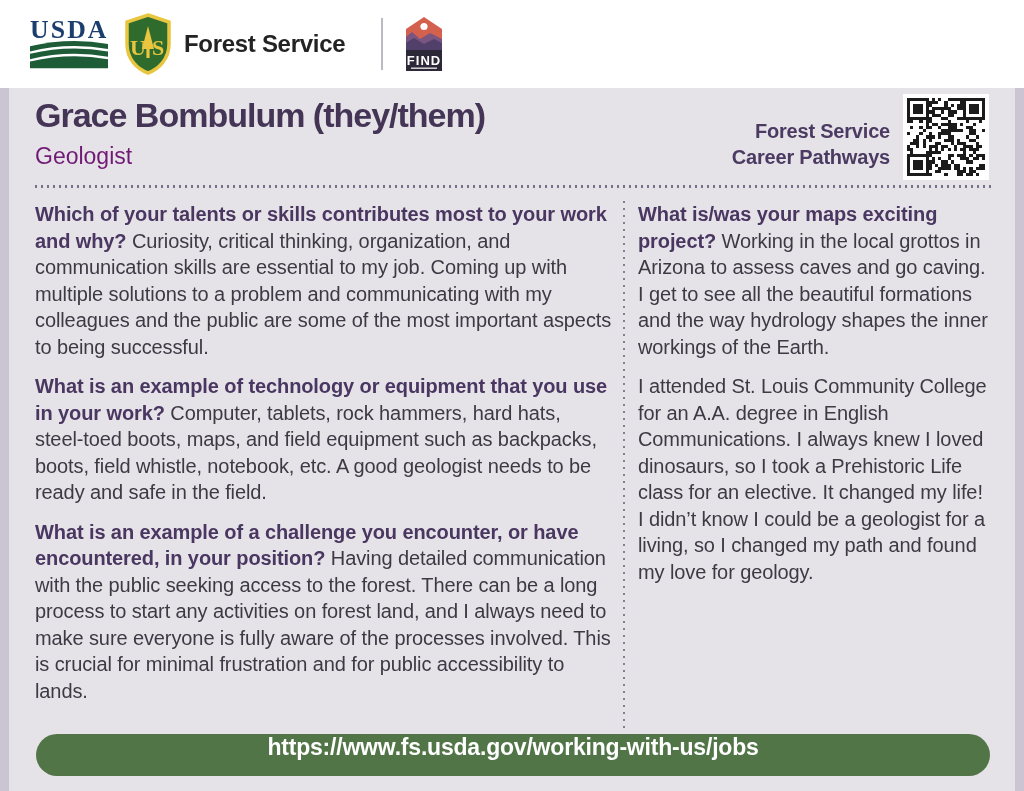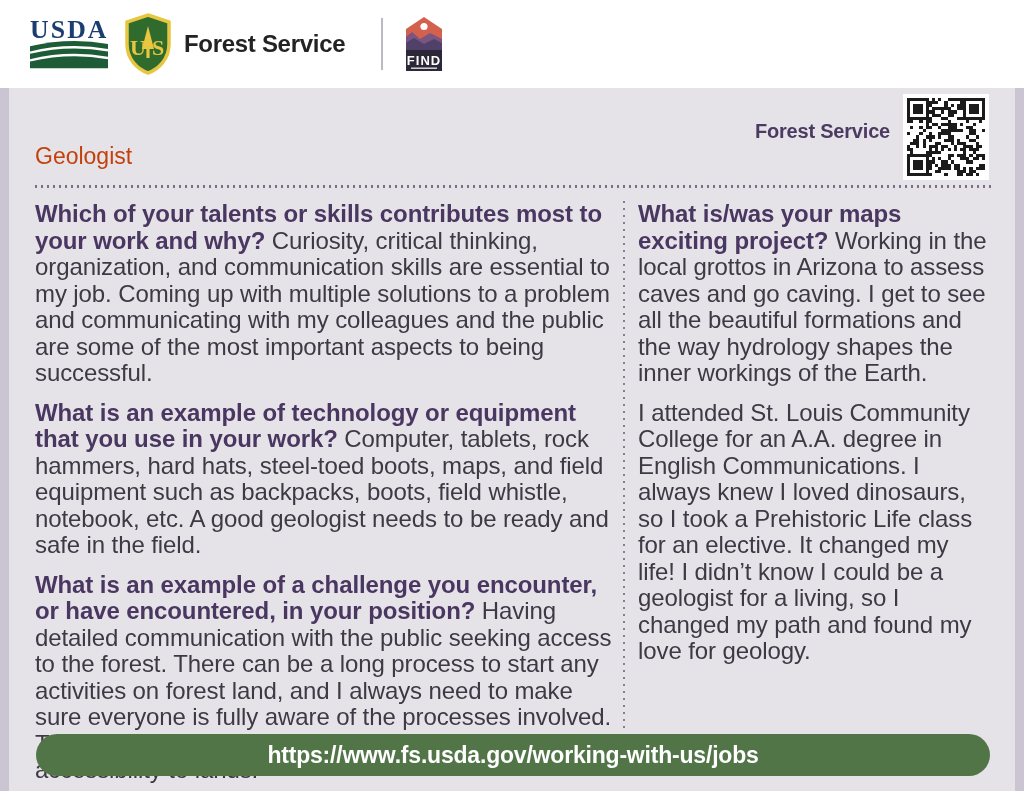--- a/index.html
+++ b/index.html
@@ -17,45 +17,45 @@
   .find-badge { width:44px; height:60px; margin-right:10px; }
   .find-text { font-size:11.5px; font-weight:700; color:#26323c; line-height:13px; letter-spacing:0.2px; }
 
   
   .edge-strip { position:absolute; top:88px; bottom:0; width:9px; background:#cac4d3; }
   .edge-strip.left { left:0; } .edge-strip.right { right:0; }
 
   
   .person-name { position:absolute; left:35px; top:96px; font-size:34px; font-weight:700;
                  color:#443556; letter-spacing:-1px; }
-  .person-role { position:absolute; left:35px; top:143px; font-size:23px; font-weight:400; color:#c2410c; }
+  .person-role { position:absolute; left:35px; top:143px; font-size:23px; font-weight:400; color:#701a75; }
   .pathways { position:absolute; right:134px; top:118px; text-align:right; font-size:20px;
               font-weight:700; color:#4b3a61; line-height:26px; letter-spacing:-0.2px; }
   .qr-wrap { position:absolute; left:903px; top:94px; width:86px; height:86px; background:#ffffff; padding:4px; }
   .qr-grid { width:100%; height:100%; display:grid;
              grid-template-rows:repeat(25,1fr); grid-template-columns:repeat(25,1fr); }
   .qr-grid i { background:#1b1b1b; }
 
   
   .dotted-rule { position:absolute; left:35px; right:33px; top:185px; height:3px;
                  background:repeating-linear-gradient(90deg,#7b6e89 0 2px,transparent 2px 6px); }
   .v-divider { width:2px; align-self:stretch;
                background:repeating-linear-gradient(180deg,#8a7e97 0 2px,transparent 2px 7px); }
 
   
   .columns { position:absolute; left:35px; top:201px; right:34px; bottom:62px; display:flex; }
   .col-left  { width:588px; padding-right:11px; }
   .col-right { flex:1; padding-left:13px; }
-  .qa p { font-size:24px; line-height:26.5px; color:#3e3944; margin-bottom:13px; letter-spacing:-0.1px; }
+  .qa p { font-size:20px; line-height:26.5px; color:#3e3944; margin-bottom:13px; letter-spacing:-0.1px; }
   .qa .q { font-weight:700; color:#4a3761; }
   .qa .q.block { display:block; }
 
   
   .url-bar { position:absolute; left:36px; right:34px; top:734px; height:42px; background:#527548;
-             border-radius:21px; display:flex; align-items:center; justify-content:center; }
+             border-radius:21px; display:flex; align-items:flex-start; justify-content:center; }
   .url-bar span { color:#ffffff; font-size:23px; font-weight:700; letter-spacing:-0.2px; }
 </style>
 </head>
 <body>
 
 <div class="card">
 
   <div class="header">
 
     <svg class="usda-logo" viewBox="0 0 100 70">
@@ -94,24 +94,26 @@
       <circle cx="22" cy="12.5" r="3.6" fill="#ffffff"></circle>
       <text x="22" y="51" text-anchor="middle" font-size="13" font-weight="bold" fill="#ffffff" letter-spacing="1">FIND</text>
       <rect x="9" y="53.5" width="26" height="1.4" fill="#ffffff" opacity="0.85"></rect>
     </svg>
 
   </div>
 
   <div class="edge-strip left"></div>
   <div class="edge-strip right"></div>
 
+  <h1 class="person-name">Grace Bombulum (they/them)</h1>
   <div class="person-role">Geologist</div>
 
   <div class="pathways">
     <div>Forest Service</div>
+    <div>Career Pathways</div>
   </div>
 
   <div class="qr-wrap">
     <div class="qr-grid" id="qr">
         <i style="grid-row:1;grid-column:1"></i>
         <i style="grid-row:1;grid-column:2"></i>
         <i style="grid-row:1;grid-column:3"></i>
         <i style="grid-row:1;grid-column:4"></i>
         <i style="grid-row:1;grid-column:5"></i>
         <i style="grid-row:1;grid-column:6"></i>

